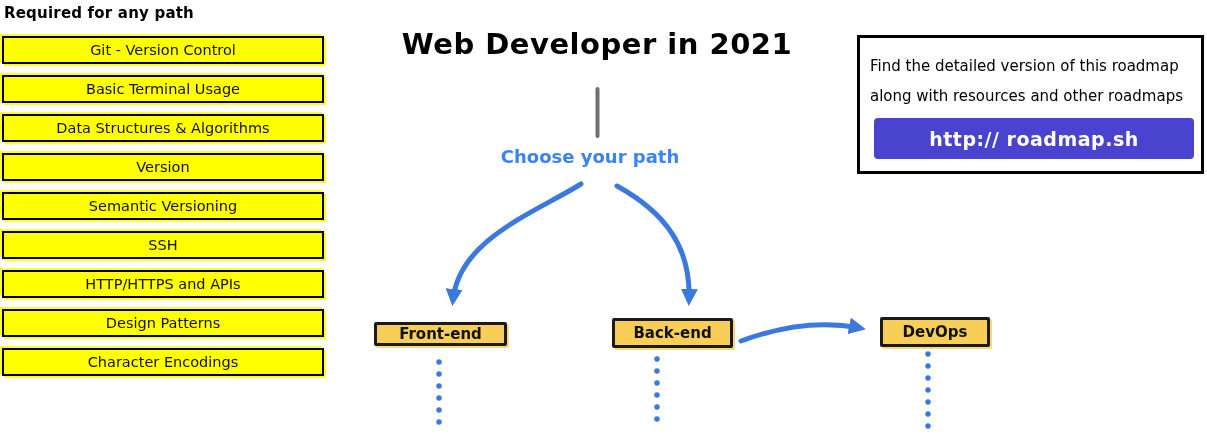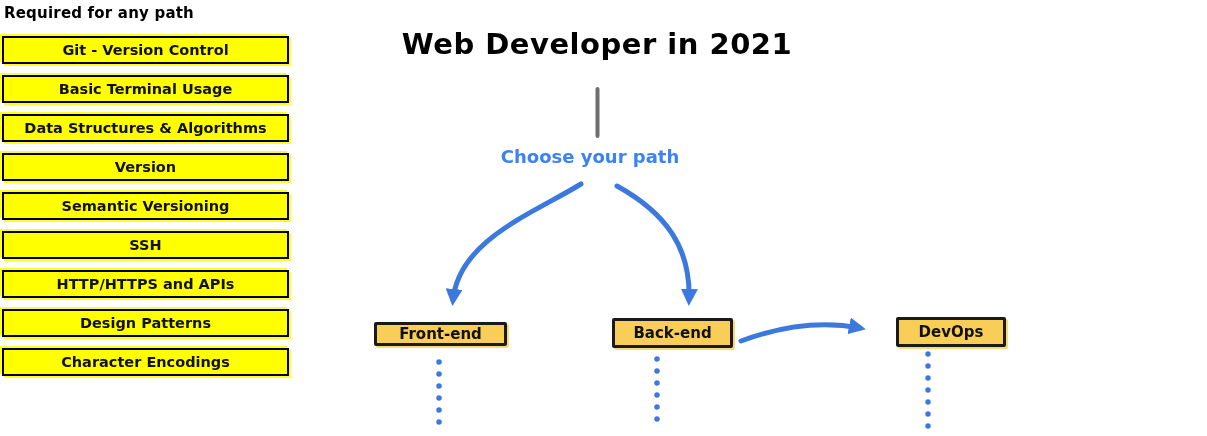--- a/index.html
+++ b/index.html
@@ -32,29 +32,29 @@
   .left-heading {
     font-size: 15px;
     font-weight: 700;
     letter-spacing: 0.2px;
     margin: 0 0 14px 2px;
     color: #000;
   }
   .ylist { display: flex; flex-direction: column; gap: 11px; }
   .ybox {
     height: 28px;
-    width: 287px;
+    width: 322px;
     background: var(--yellow);
     border: 2.5px solid #000;
     box-shadow: 2px 2px 0 0 rgba(255,255,0,0.85), -2px -2px 0 0 rgba(255,255,0,0.85);
     display: flex;
     align-items: center;
     justify-content: center;
     font-size: 14.5px;
-    font-weight: 700;
+    font-weight: 400;
     cursor: pointer;
   }
 
   
   .title {
     position: absolute;
     left: 377px; top: 27px;
     width: 440px;
     text-align: center;
     font-size: 29px;
@@ -93,21 +93,21 @@
     box-shadow: 2px 2px 0 0 rgba(248,206,87,0.8);
     display: flex;
     align-items: center;
     justify-content: center;
     font-size: 15px;
     font-weight: 600;
     cursor: pointer;
   }
   .node-frontend { left: 374px; top: 322px; width: 133px; height: 24px; }
   .node-backend  { left: 612px; top: 318px; width: 121px; height: 30px; }
-  .node-devops   { left: 880px; top: 317px; width: 110px; height: 30px; margin-left: 16px; }
+  .node-devops   { left: 880px; top: 317px; width: 110px; height: 30px; }
 
   
   .info-box {
     position: absolute;
     left: 857px; top: 35px;
     width: 347px; height: 139px;
     background: #ffffff;
     border: 3px solid #000;
   }
   .info-text {
@@ -200,14 +200,21 @@
   <div class="node node-frontend">
     <span>Front-end</span>
   </div>
   <div class="node node-backend">
     <span>Back-end</span>
   </div>
   <div class="node node-devops">
     <span>DevOps</span>
   </div>
 
+  <div class="info-box">
+    <div class="info-text">
+      <div>Find the detailed version of this roadmap</div>
+      <div>along with resources and other roadmaps</div>
+    </div>
+    <button class="info-button">http:// roadmap.sh</button>
+  </div>
 
 </div>
 
 </body></html>

